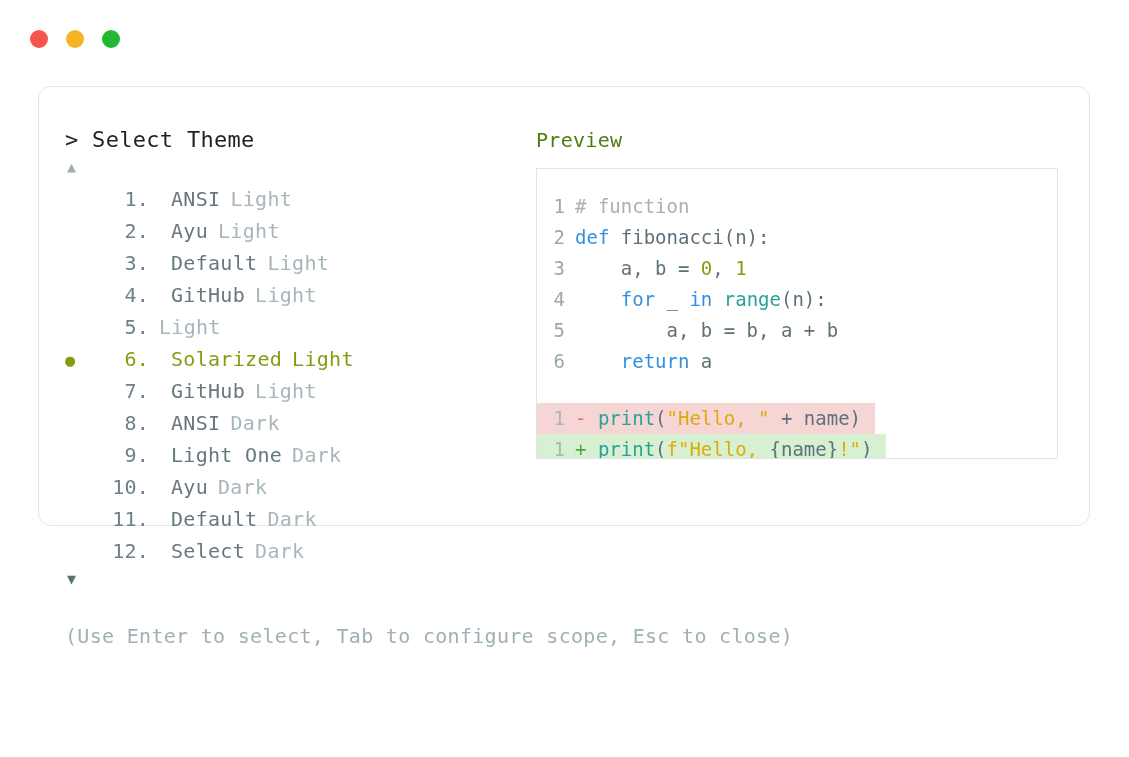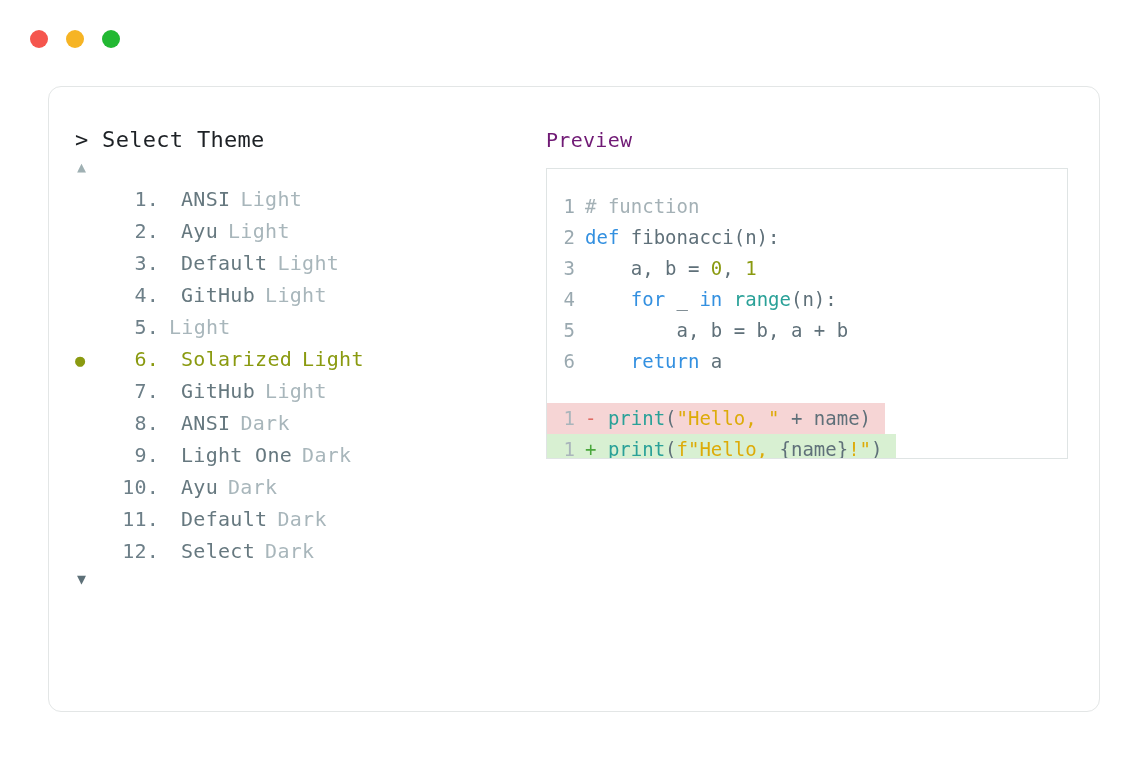--- a/index.html
+++ b/index.html
@@ -34,24 +34,24 @@
   .dot {
     width: 18px;
     height: 18px;
     border-radius: 50%;
     display: block;
   }
 
   
   .card {
     position: absolute;
-    left: 48px;
+    left: 38px;
     top: 86px;
     width: 1052px;
-    height: 626px;
+    height: 440px;
     box-sizing: border-box;
     border: 1.6px solid #e3e6e6;
     border-radius: 13px;
     background: #ffffff;
   }
 
   .card-inner {
     position: relative;
     width: 100%;
     height: 100%;
@@ -127,21 +127,21 @@
   
   .right-col {
     position: absolute;
     left: 497px;
     top: 38px;
     width: 530px;
   }
   .preview-label {
     font-size: 20px;
     line-height: 30px;
-    color: #701a75;
+    color: #4d7c0f;
     letter-spacing: 0.3px;
   }
   .preview-box {
     margin-top: 13px;
     box-sizing: border-box;
     width: 522px;
     height: 291px;
     border: 1.6px solid #dfe4e4;
     background: #ffffff;
     padding: 22px 0 0 0;
@@ -235,16 +235,17 @@
 
       <div class="right-col">
         <div class="preview-label">Preview</div>
         <div class="preview-box">
           <div class="code-block" id="code-block"><div class="code-line"><span class="ln">1</span><span class="code-text"><span class="tok-comment"># function</span></span></div><div class="code-line"><span class="ln">2</span><span class="code-text"><span class="tok-kw">def </span><span class="tok-plain">fibonacci(n):</span></span></div><div class="code-line"><span class="ln">3</span><span class="code-text"><span class="tok-plain">    a, b = </span><span class="tok-num">0</span><span class="tok-plain">, </span><span class="tok-num">1</span></span></div><div class="code-line"><span class="ln">4</span><span class="code-text"><span class="tok-plain">    </span><span class="tok-kw">for</span><span class="tok-plain"> _ </span><span class="tok-kw">in</span><span class="tok-plain"> </span><span class="tok-fn">range</span><span class="tok-plain">(n):</span></span></div><div class="code-line"><span class="ln">5</span><span class="code-text"><span class="tok-plain">        a, b = b, a + b</span></span></div><div class="code-line"><span class="ln">6</span><span class="code-text"><span class="tok-plain">    </span><span class="tok-kw">return</span><span class="tok-plain"> a</span></span></div></div>
           <div class="spacer-line"></div>
           <div class="code-block" id="diff-block"><div class="diff-line"><span class="ln" style="background: rgb(246, 213, 213);">1</span><span class="diff-body diff-minus" style="background: rgb(246, 213, 213);"><span class="sign-minus">- </span><span class="tok-fn">print</span><span class="tok-plain">(</span><span class="tok-str">"Hello, "</span><span class="tok-plain"> + name)</span></span></div><div class="diff-line"><span class="ln" style="background: rgb(216, 240, 210);">1</span><span class="diff-body diff-plus" style="background: rgb(216, 240, 210);"><span class="sign-plus">+ </span><span class="tok-fn">print</span><span class="tok-plain">(</span><span class="tok-str">f"Hello, </span><span class="tok-plain">{name}</span><span class="tok-str">!"</span><span class="tok-plain">)</span></span></div></div>
         </div>
       </div>
 
+      <div class="hint">(Use Enter to select, Tab to configure scope, Esc to close)</div>
 
     </div>
   </div>
 </div>
 
 </body></html>

